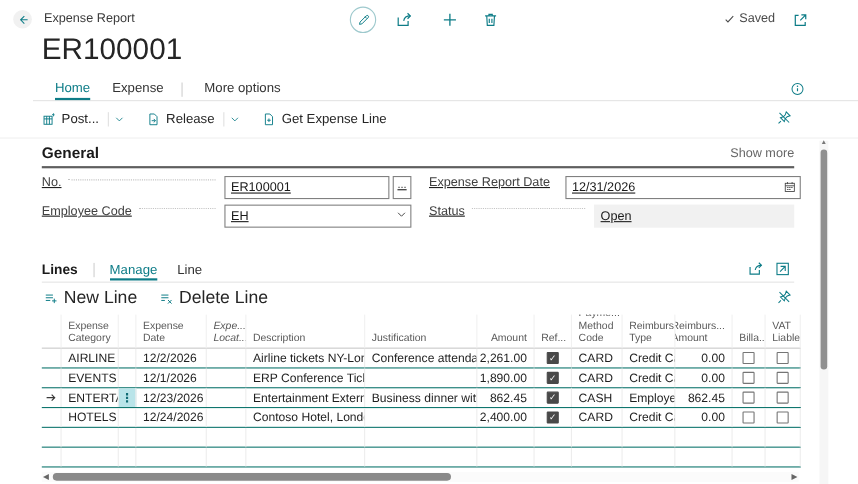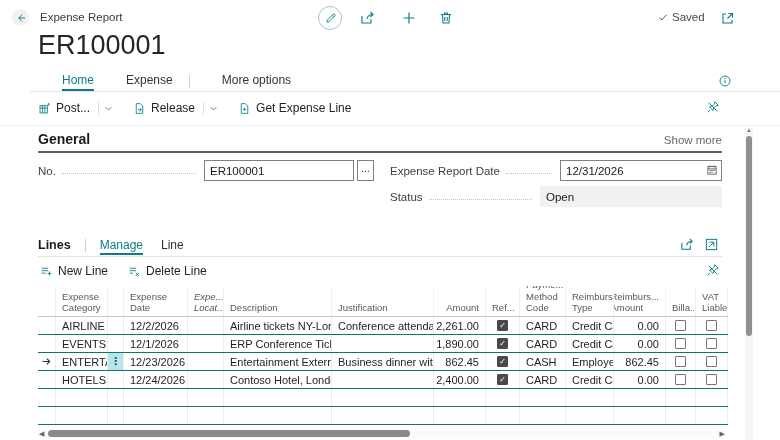--- a/index.html
+++ b/index.html
@@ -14,58 +14,58 @@
   .edit-circle { position:absolute; left:318px; top:6px; width:24px; height:24px; border:1px solid #9ec9cd; border-radius:50%; display:flex; align-items:center; justify-content:center; color:#0d7c87; cursor:pointer; }
   .tb-ico { position:absolute; top:10px; width:16px; height:16px; color:#0d7c87; cursor:pointer; }
   .saved { position:absolute; left:658px; top:11px; display:flex; align-items:center; gap:3px; font-size:11.5px; color:#4a4a4a; }
   .saved svg { color:#4a4a4a; }
 
   
   .page-title { position:absolute; left:38px; top:30px; font-size:27px; font-weight:400; color:#252525; }
 
   
   .tabstrip { position:absolute; left:30px; right:0; top:72px; height:20px; border-bottom:1px solid #e4e4e4; display:flex; align-items:flex-end; font-size:12px; }
-  .tab { margin-left:32px; padding-bottom:4px; color:#333; cursor:pointer; }
+  .tab { margin-left:20px; padding-bottom:4px; color:#333; cursor:pointer; }
   .tab.active { color:#0d7c87; border-bottom:2px solid #0d7c87; padding-bottom:2px; }
   .tab-divider { width:1px; height:13px; background:#d0d0d0; margin-left:16px; margin-bottom:3px; }
   .info-ico { position:absolute; left:718px; top:74px; width:14px; height:14px; color:#0d7c87; cursor:pointer; }
 
   
   .actionbar { position:absolute; left:38px; top:97px; height:22px; display:flex; align-items:center; gap:20px; font-size:12px; color:#252525; }
   .act { display:flex; align-items:center; gap:5px; cursor:pointer; }
   .act svg { color:#0d7c87; }
   .act .sep { width:1px; height:13px; background:#e0e0e0; margin-left:3px; }
   .chev { color:#444; }
   .pin-1 { position:absolute; left:706px; top:100px; width:14px; height:14px; color:#0d7c87; cursor:pointer; }
 
   
   .section-topline { position:absolute; left:0; right:0; top:125px; height:1px; background:#f0f0f0; }
   .general-heading { position:absolute; left:38px; top:131px; font-size:14px; font-weight:700; color:#1a1a1a; }
   .show-more { position:absolute; right:58px; top:134px; font-size:11.5px; color:#666; cursor:pointer; }
   .general-underline { position:absolute; left:38px; right:58px; top:151px; height:2px; background:#5f5f5f; }
 
-  .frow { position:absolute; height:21px; display:flex; align-items:center; }
+  .frow { position:absolute; height:21px; display:flex; align-items:flex-start;text-decoration:underline; }
   .frow .lbl { font-size:11.5px; color:#404040; white-space:nowrap; }
   .frow .dots { flex:1; border-bottom:1px dotted #c3c3c3; height:1px; margin:0 8px 0 6px; transform:translateY(3px); }
   .ctrl { display:flex; align-items:center; gap:3px; }
   .bcinput { height:21px; border:1px solid #808080; font-size:11.5px; padding:0 5px; color:#1a1a1a; font-family:inherit; background:#fff; }
   .assist-btn { width:17px; height:21px; border:1px solid #808080; background:#fff; font-size:10px; line-height:10px; color:#333; display:flex; align-items:flex-end; justify-content:center; padding-bottom:6px; cursor:pointer; }
   .inwrap { position:relative; }
   .inwrap .in-ico { position:absolute; right:4px; top:4px; color:#444; pointer-events:none; }
   .readonly { background:#f1f1f1; height:21px; display:flex; align-items:center; padding-left:6px; font-size:11.5px; color:#1a1a1a; }
 
   
   .lines-head { position:absolute; left:38px; top:236px; height:19px; display:flex; align-items:flex-end; font-size:12px; }
   .lines-title { font-size:12.5px; font-weight:700; color:#1a1a1a; padding-bottom:3px; }
   .lh-divider { width:1px; height:13px; background:#cfcfcf; margin:0 14px 3px 14px; }
   .ltab { margin-right:18px; padding-bottom:3px; color:#333; cursor:pointer; }
   .ltab.active { color:#0d7c87; border-bottom:2px solid #0d7c87; padding-bottom:1px; }
   .lines-border { position:absolute; left:38px; right:58px; top:256px; height:1px; background:#e4e4e4; }
   .lines-ico { position:absolute; top:237px; width:15px; height:15px; color:#0d7c87; cursor:pointer; }
-  .lines-actions { position:absolute; left:40px; top:261px; height:20px; display:flex; align-items:center; gap:20px; font-size:12px; color:#252525; }
+  .lines-actions { position:absolute; left:40px; top:261px; height:20px; display:flex; align-items:center; gap:20px; font-size:16px; color:#252525; }
   .pin-2 { position:absolute; left:706px; top:263px; width:14px; height:14px; color:#0d7c87; cursor:pointer; }
 
   
   .grid { position:absolute; left:38px; top:286px; width:690px; }
   .thead { display:flex; height:31px; border-bottom:1px solid #c9c9c9; }
   .th { font-size:9.5px; color:#595959; line-height:1.18; white-space:pre-line; display:flex; align-items:flex-end; padding:0 4px 3px 6px; border-right:1px solid #f1f1f1; overflow:hidden; }
   .th.r { justify-content:flex-end; padding-right:6px; }
   .trow { display:flex; height:18px; border-bottom:1px solid #0f766e; font-size:11px; color:#1f1f1f; }
   .td { display:flex; align-items:center; padding-left:6px; border-right:1px solid #ededed; overflow:hidden; white-space:nowrap; cursor:text; }
   .td.r { justify-content:flex-end; padding-left:0; padding-right:6px; }
@@ -180,25 +180,35 @@
   <div class="general-underline"></div>
 
   <div class="frow" style="left:38px; top:160px; width:336px;">
     <span class="lbl">No.</span>
     <span class="dots"></span>
     <span class="ctrl">
       <input class="bcinput" style="width: 150px;" value="ER100001">
       <span class="assist-btn">...</span>
     </span>
   </div>
+  <div class="frow" style="left:38px; top:186px; width:336px;">
+    <span class="lbl">Employee Code</span>
+    <span class="dots"></span>
+    <span class="ctrl inwrap">
+      <input class="bcinput" style="width: 170px;" value="EH">
+      <svg class="in-ico" width="10" height="10" viewBox="0 0 16 16">
+          <path d="M3 5.5l5 5 5-5" fill="none" stroke="currentColor" stroke-width="1.4"></path>
+        </svg>
+    </span>
+  </div>
   <div class="frow" style="left:390px; top:160px; width:332px;">
     <span class="lbl">Expense Report Date</span>
     <span class="dots"></span>
     <span class="ctrl inwrap">
-      <input class="bcinput" style="width: 162px;" value="12/31/2026">
+      <input class="bcinput" style="width: 214px;" value="12/31/2026">
       <svg class="in-ico" width="12" height="12" viewBox="0 0 16 16">
           <rect x="2.5" y="3.5" width="11" height="10" fill="none" stroke="currentColor" stroke-width="1.05"></rect>
           <path d="M2.5 6.5h11M5.2 2v2.5M10.8 2v2.5M4.5 8.5h2M7 8.5h2M9.5 8.5h2M4.5 11h2M7 11h2" stroke="currentColor" stroke-width="1.05"></path>
         </svg>
     </span>
   </div>
   <div class="frow" style="left:390px; top:186px; width:332px;">
     <span class="lbl">Status</span>
     <span class="dots"></span>
     <span class="ctrl">

